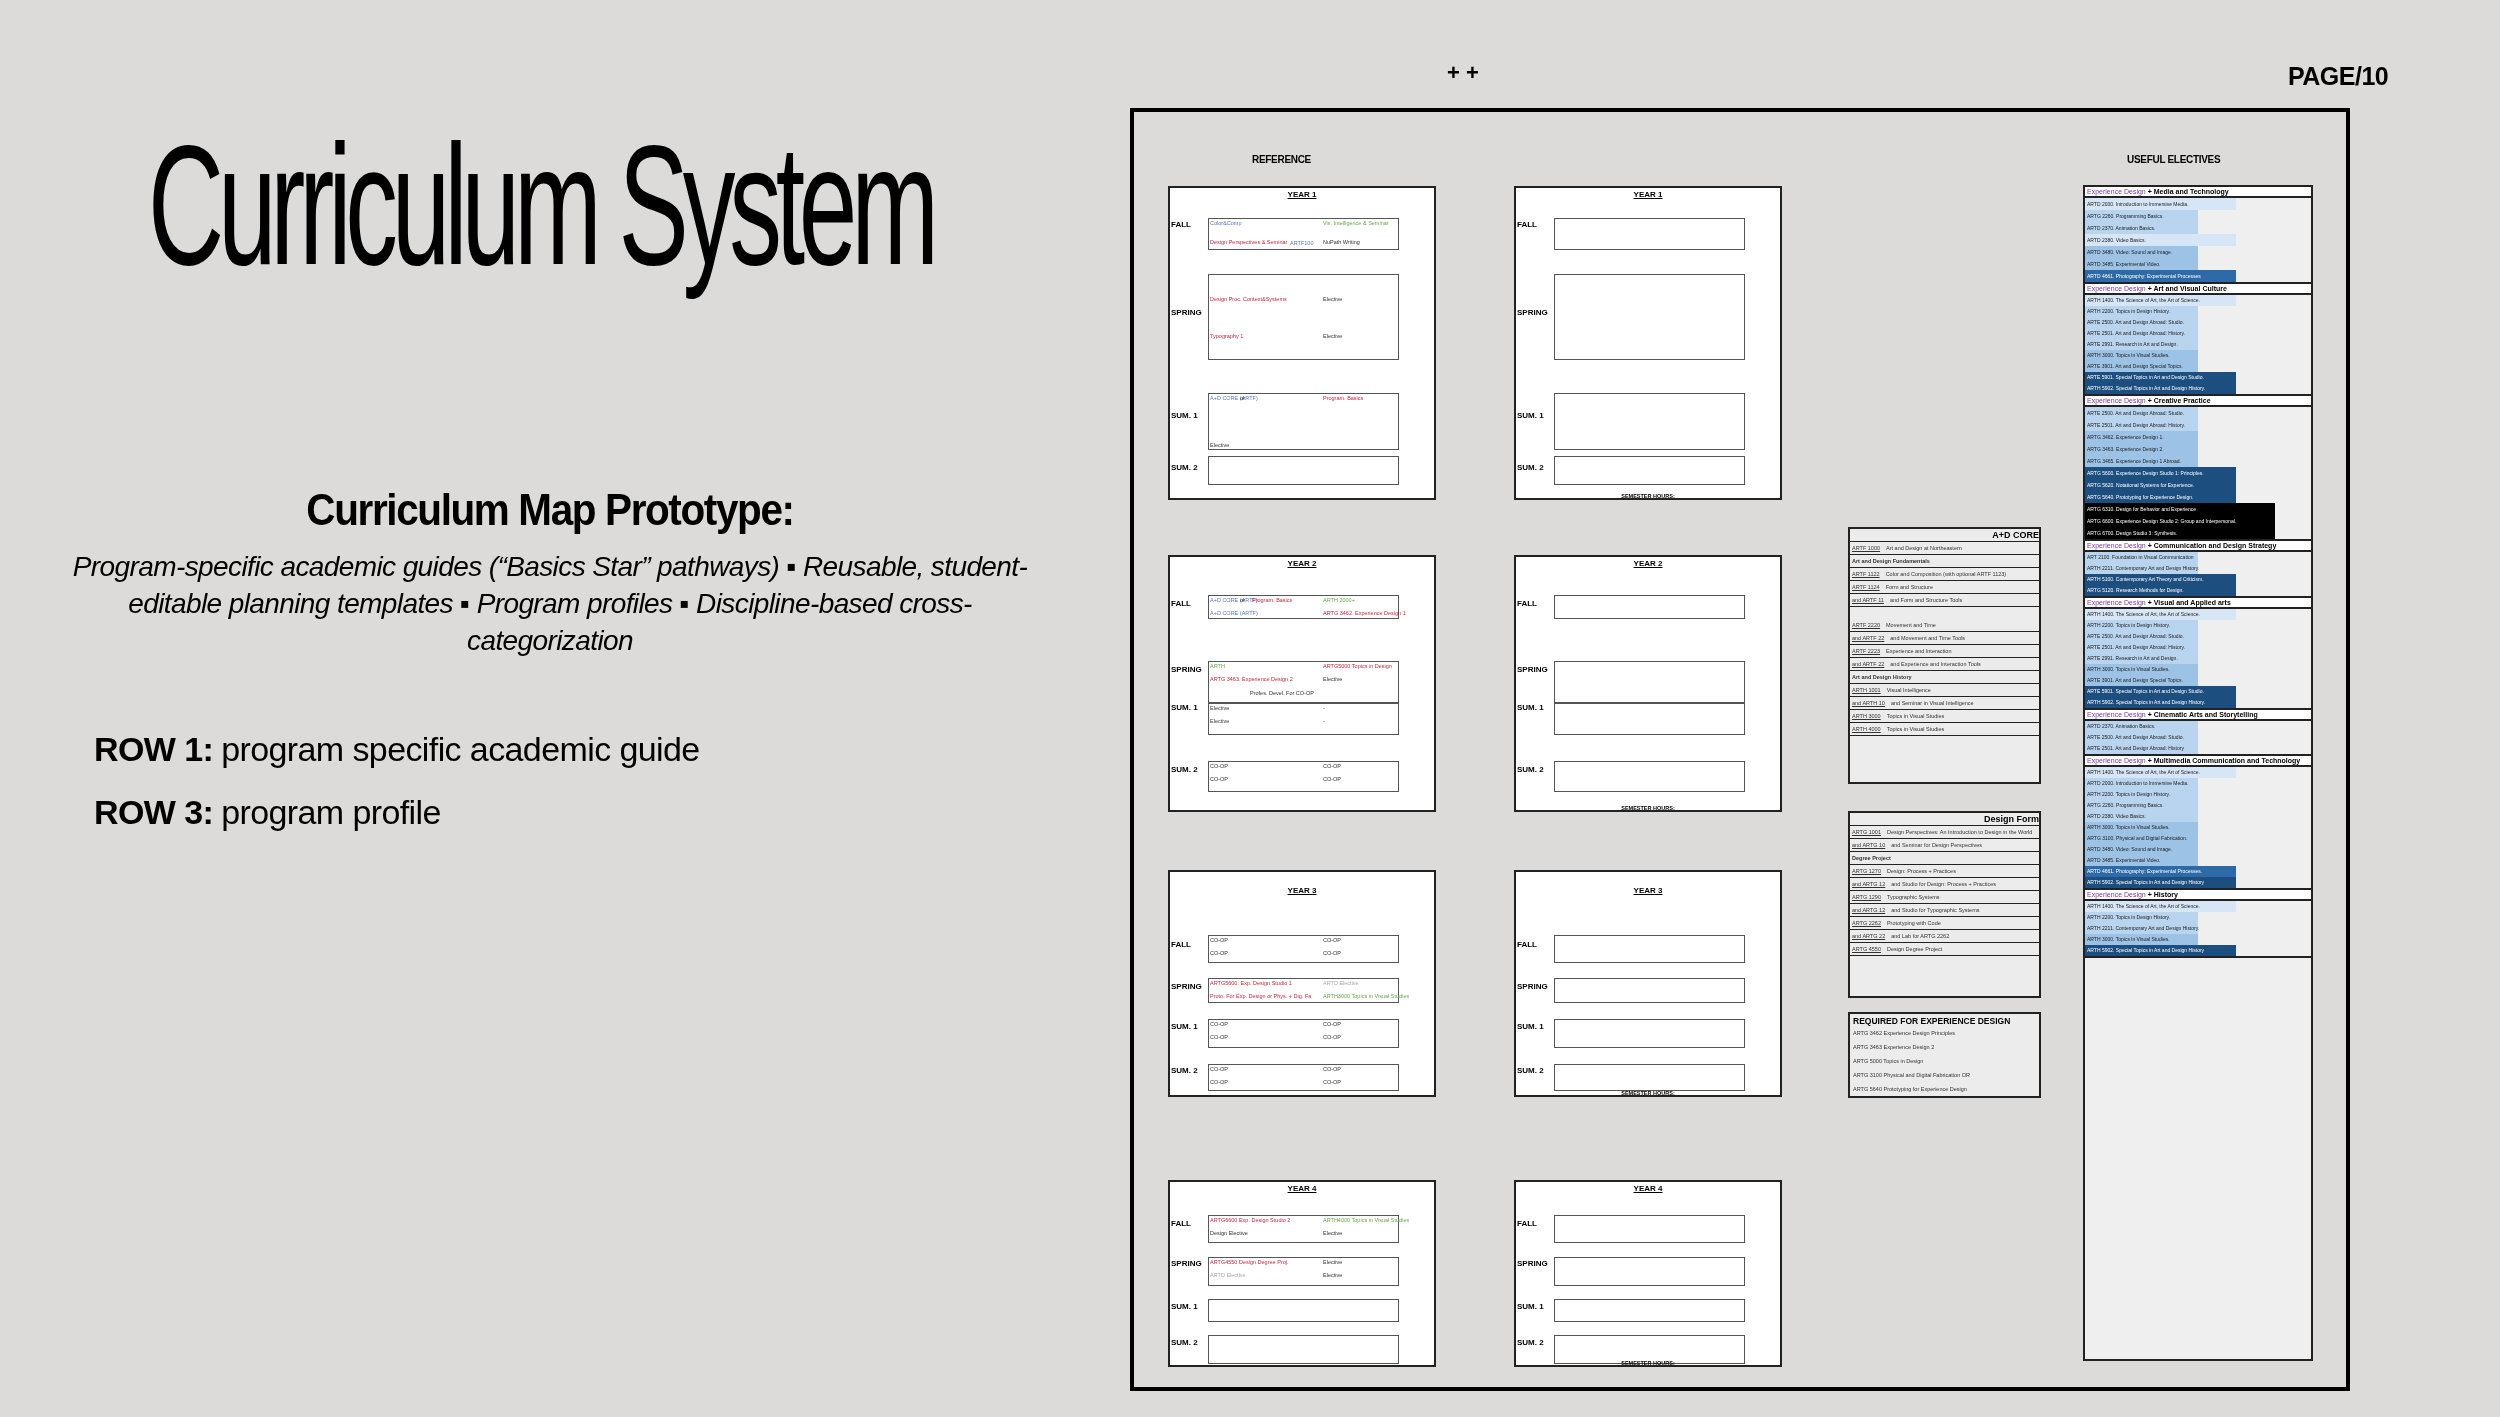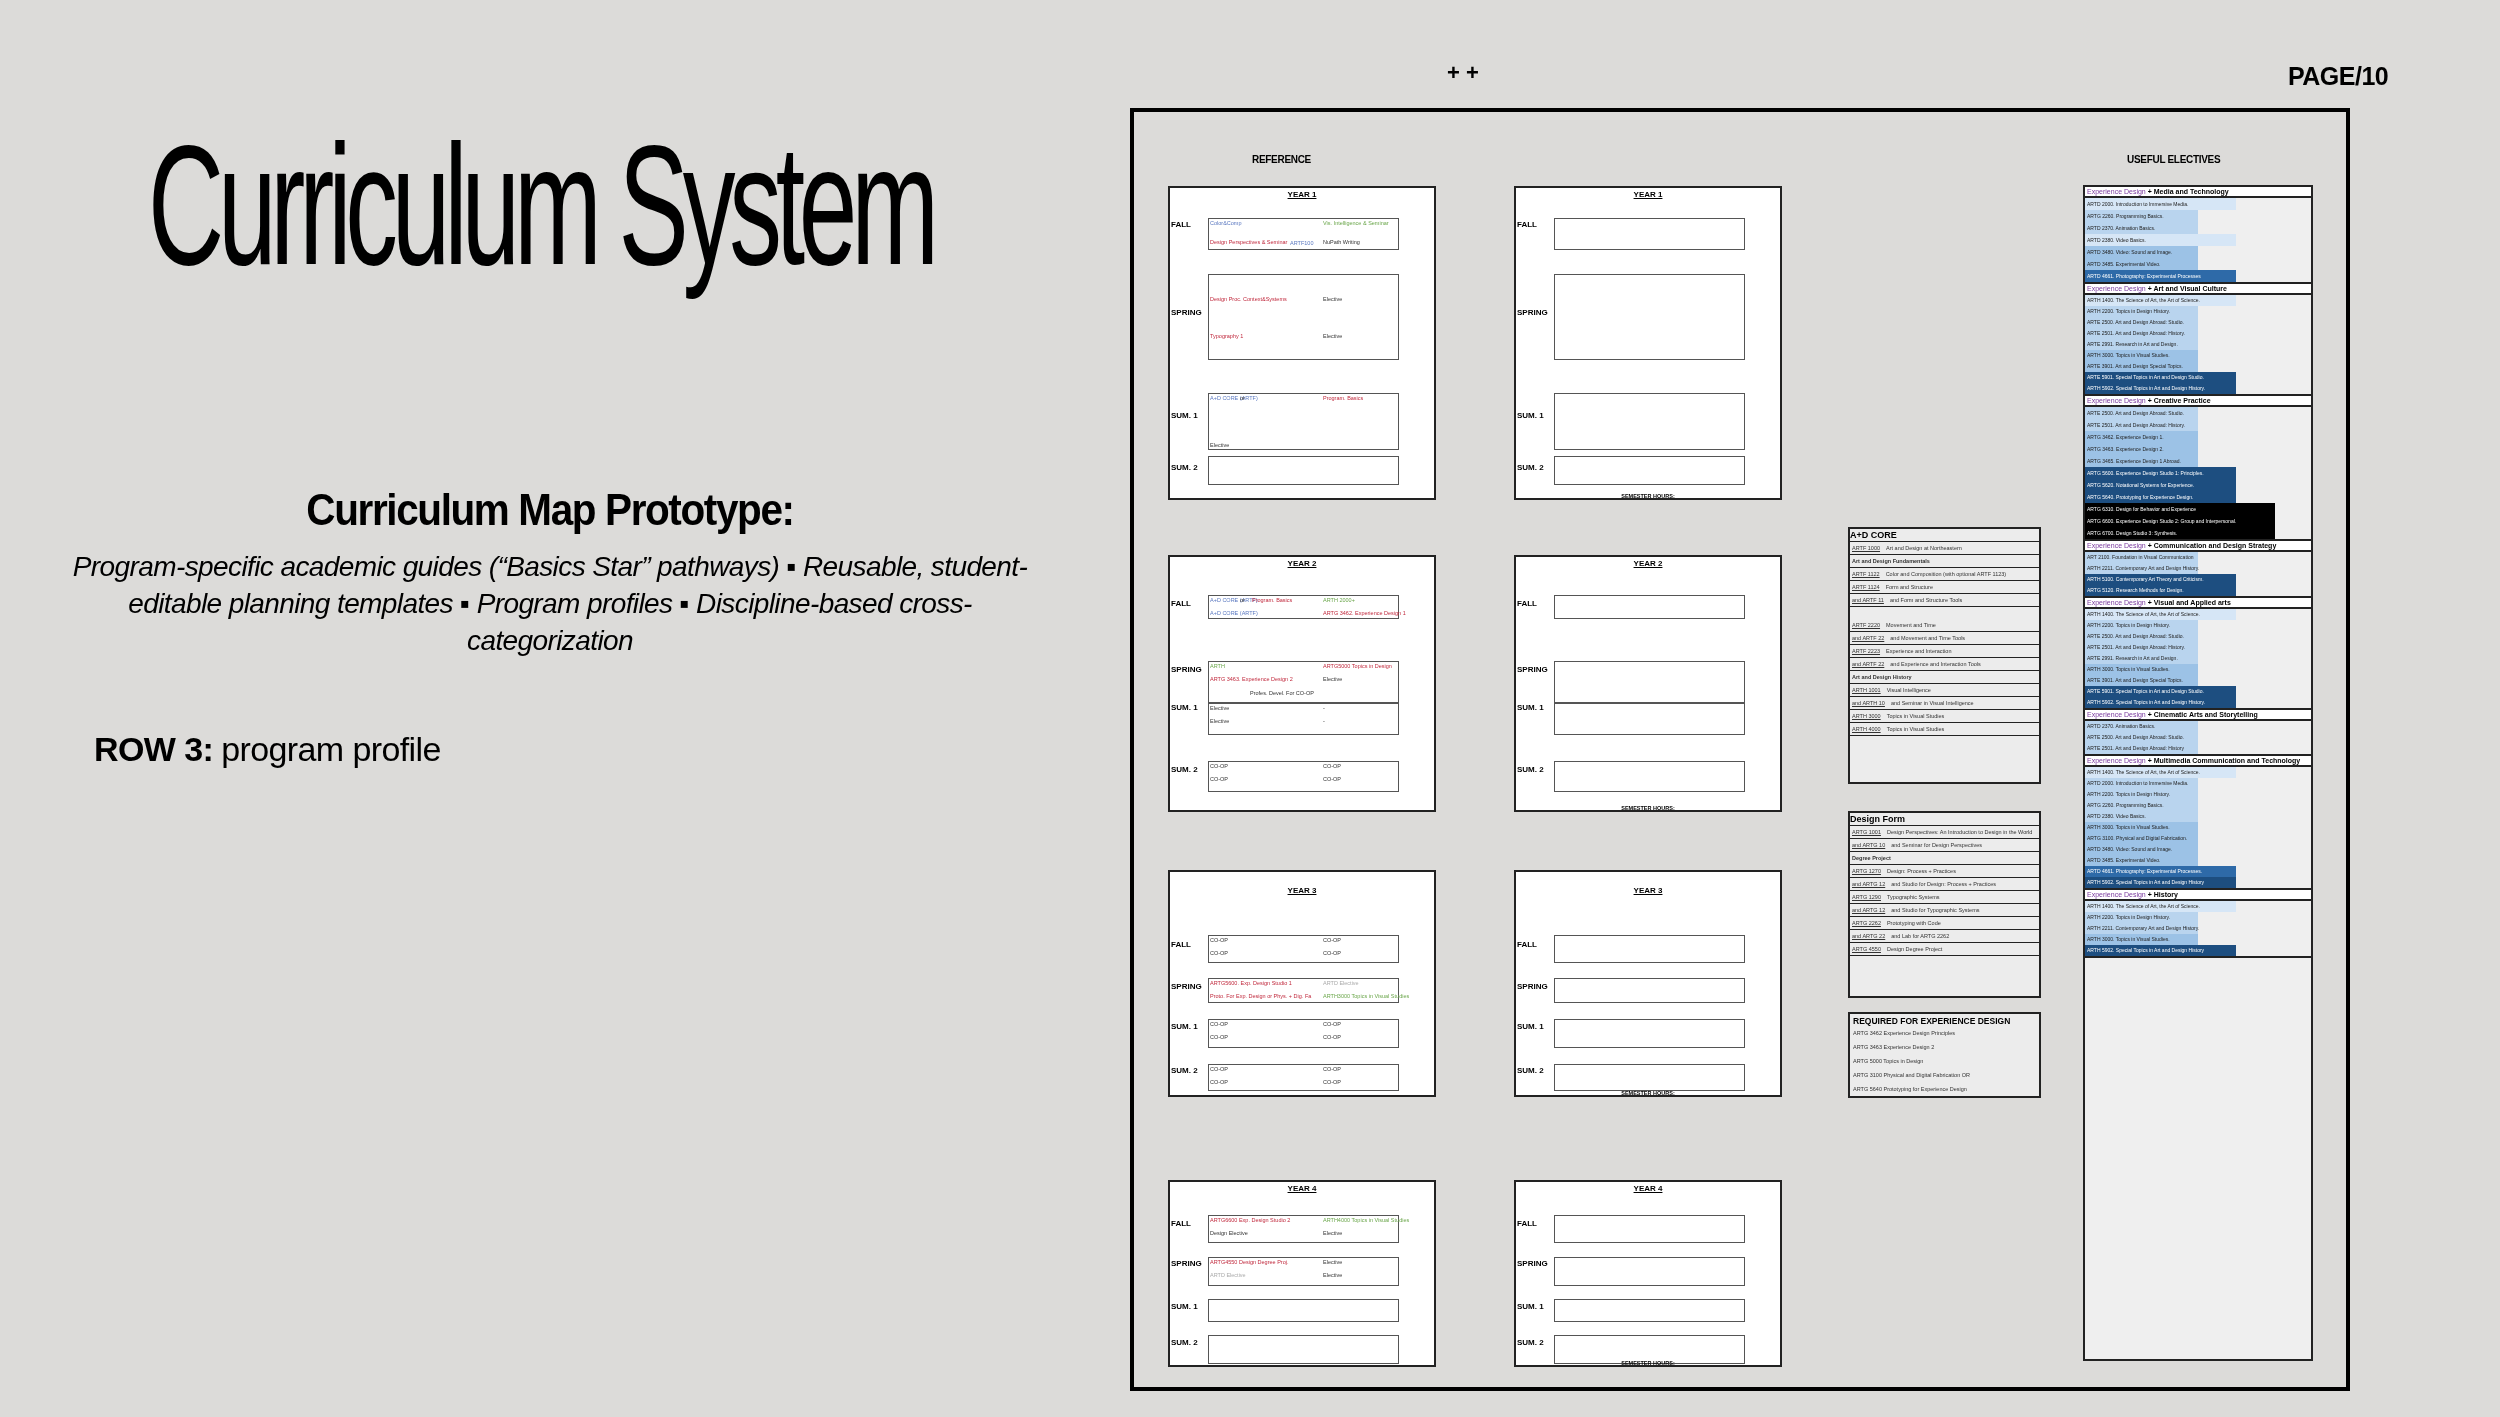--- a/index.html
+++ b/index.html
@@ -17,21 +17,21 @@
 .sheet-title{position:absolute;left:0;width:100%;top:4px;text-align:center;font-size:16px;font-weight:700;text-decoration:underline;letter-spacing:-.3px}
 .lbl{position:absolute;font-size:10px;font-weight:700;letter-spacing:-.3px}
 .card{position:absolute;background:#fff;border:2px solid #222}
 .card .yr{position:absolute;left:0;width:100%;text-align:center;font-size:8px;font-weight:700;text-decoration:underline}
 .card .sl{position:absolute;left:1px;font-size:8px;font-weight:700}
 .card .bx{position:absolute;border:1px solid #555;background:#fff}
 .card .t{position:absolute;font-size:5.5px;white-space:nowrap;color:#333}
 .card .hours{position:absolute;width:100%;text-align:center;font-size:5.5px;font-weight:700}
 .red{color:#c0283c!important}.blue{color:#5a78c0!important}.green{color:#6aa64a!important}.gray{color:#aaa!important}
 .core{position:absolute;background:#ececec;border:2px solid #222}
-.core .hd{text-align:left;font-size:9px;font-weight:700;border-bottom:1px solid #222;padding:1px 0}
+.core .hd{text-align:right;font-size:9px;font-weight:700;border-bottom:1px solid #222;padding:1px 0}
 .core .r{font-size:5.5px;color:#333;padding:2px 2px;border-bottom:1px solid #222;white-space:nowrap;line-height:8px}
 .core .r u{margin-right:6px}
 .core .sec{font-weight:700}
 .req{position:absolute;background:#ececec;border:2px solid #222;padding:2px 3px}
 .req .hd{font-size:8.5px;font-weight:700}
 .req .r{font-size:5.5px;color:#333;line-height:14px;white-space:nowrap}
 .elec{position:absolute;left:2083px;top:185px;width:230px;height:1176px;border:2px solid #222;background:#efefef}
 .eg{position:relative;border-bottom:2px solid #222}
 .eg .eh{font-size:7px;font-weight:700;padding:1px 2px;border-bottom:2px solid #222;background:#fff;white-space:nowrap}
 .eg .eh span{color:#7a3a9e;font-weight:400}
@@ -42,20 +42,21 @@
 <body>
 
 <div class="title">Curriculum System</div>
 <div class="plus">+ +</div>
 <div class="pagenum">PAGE/10</div>
 
 <div class="subhead">Curriculum Map Prototype:</div>
 <div class="subdesc">Program-specific academic guides (“Basics Star” pathways) ▪ Reusable, student-editable planning templates ▪ Program profiles ▪ Discipline-based cross-categorization</div>
 
 <div class="rows">
+  <div class="row"><b>ROW 1:</b><span>program specific academic guide</span></div>
   <div class="row"><b>ROW 3:</b><span>program profile</span></div>
 </div>
 
 <div class="sheet">
   <div class="lbl" style="left:118px;top:42px">REFERENCE</div>
   <div class="lbl" style="left:993px;top:42px">USEFUL ELECTIVES</div>
 </div>
 
 <div id="cards">
     <div class="card" style="left: 1168px; top: 186px; width: 268px; height: 314px;">

